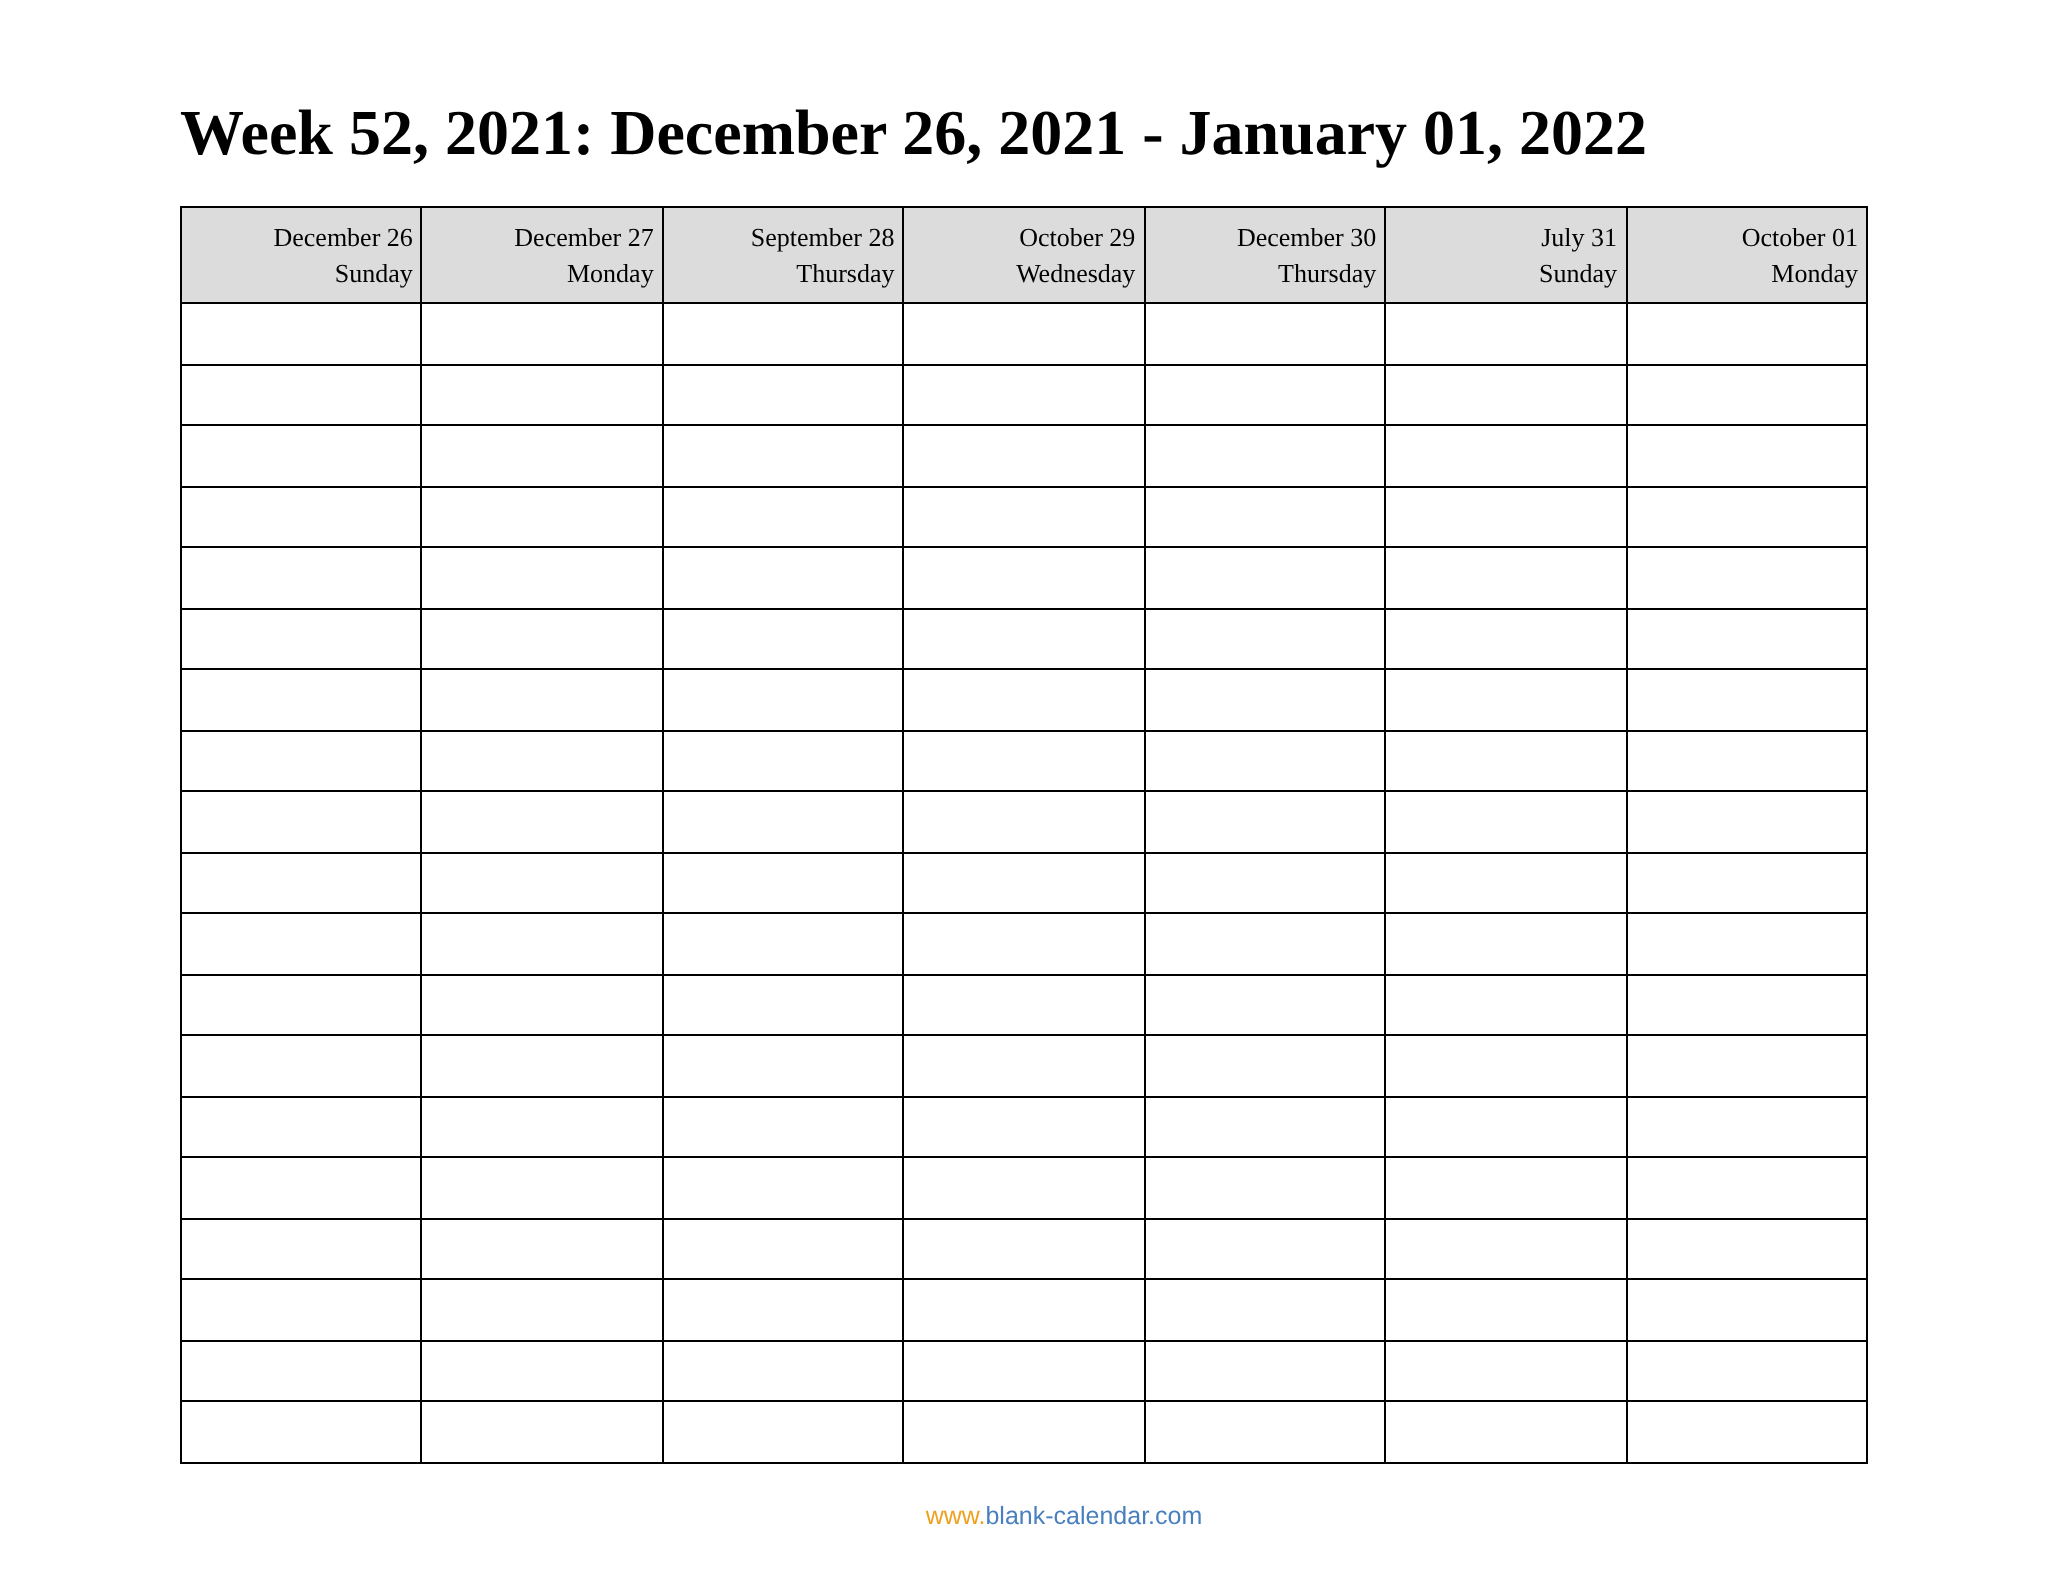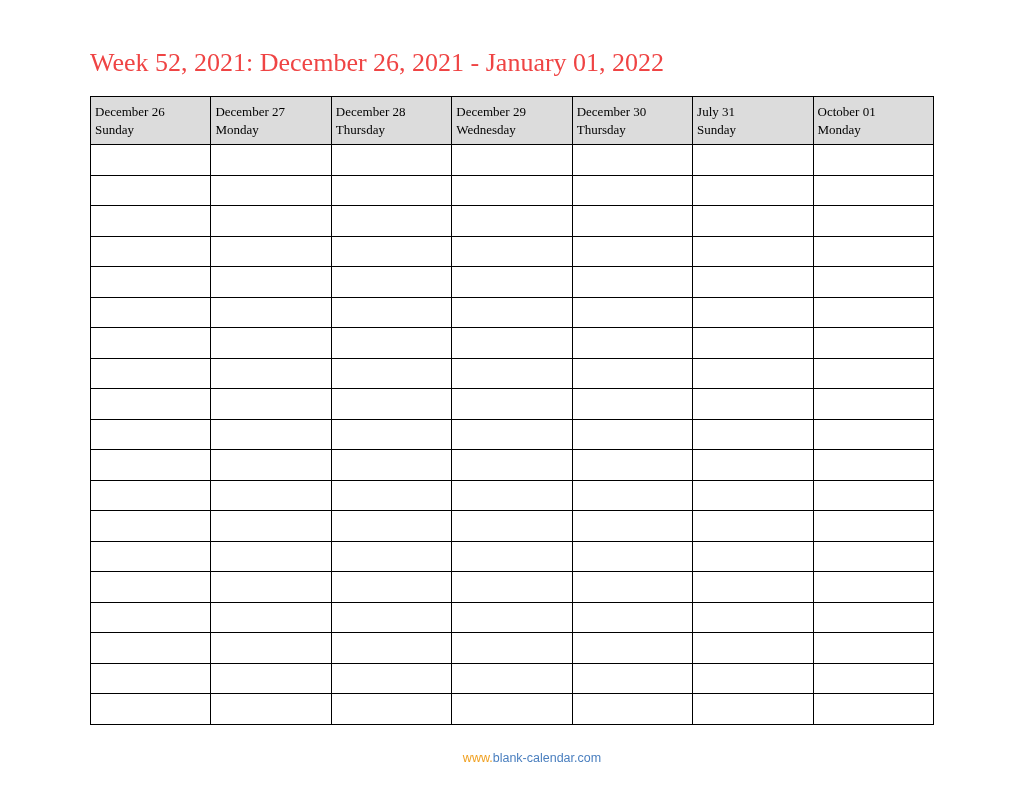--- a/index.html
+++ b/index.html
@@ -11,42 +11,42 @@
       font-family: Georgia, 'Times New Roman', serif;
       background: #ffffff;
       width: 1024px;
       height: 791px;
       position: relative;
     }
     .page {
       padding: 48px 90px 20px 90px;
     }
     .title {
-      font-size: 26px;
-      font-weight: normal;
-      color: #ef4444;
+      font-size: 32px;
+      font-weight: bold;
+      color: #000000;
       margin-bottom: 18px;
       font-family: Georgia, 'Times New Roman', serif;
     }
     table.calendar {
       width: 100%;
       border-collapse: collapse;
       table-layout: fixed;
     }
     table.calendar th,
     table.calendar td {
       border: 1px solid #000;
     }
     table.calendar th {
       background: #dcdcdc;
       font-weight: normal;
       font-size: 13px;
       line-height: 1.35;
       padding: 6px 4px;
-      text-align: left;
+      text-align: right;
       font-family: Georgia, 'Times New Roman', serif;
       height: 42px;
       vertical-align: middle;
     }
     table.calendar th .date-line,
     table.calendar th .day-line {
       display: block;
     }
     table.calendar td {
       height: 30.5px;
@@ -76,25 +76,25 @@
       <tr>
         <th>
           <span class="date-line">December 26</span>
           <span class="day-line">Sunday</span>
         </th>
         <th>
           <span class="date-line">December 27</span>
           <span class="day-line">Monday</span>
         </th>
         <th>
-          <span class="date-line">December 28</span>
+          <span class="date-line">September 28</span>
           <span class="day-line">Thursday</span>
         </th>
         <th>
-          <span class="date-line">December 29</span>
+          <span class="date-line">October 29</span>
           <span class="day-line">Wednesday</span>
         </th>
         <th>
           <span class="date-line">December 30</span>
           <span class="day-line">Thursday</span>
         </th>
         <th>
           <span class="date-line">July 31</span>
           <span class="day-line">Sunday</span>
         </th>

